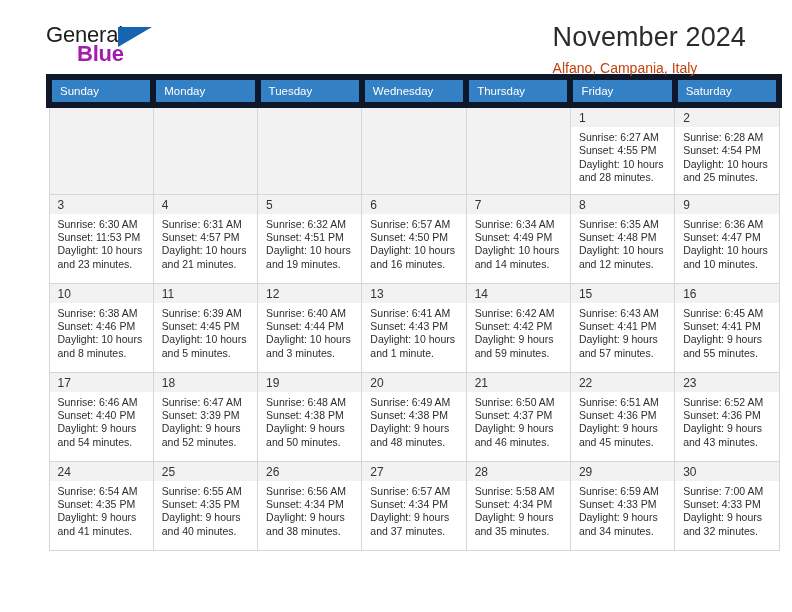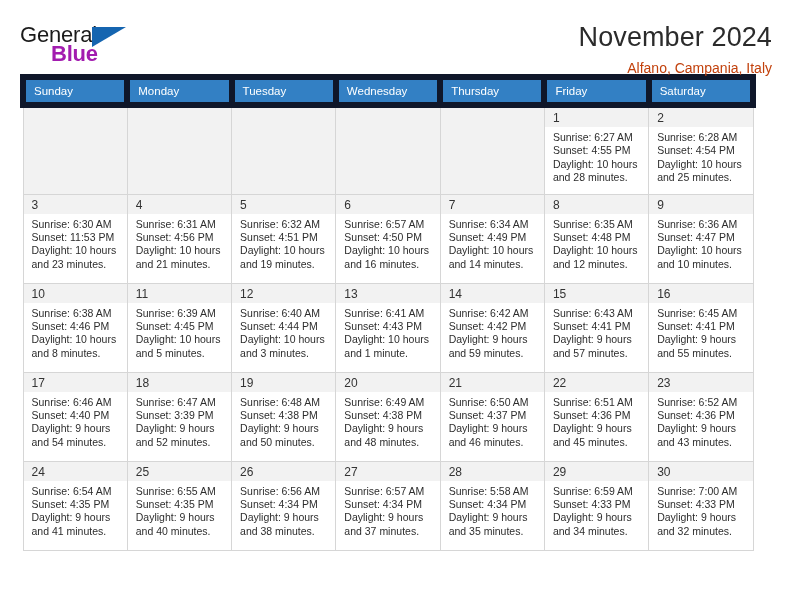--- a/index.html
+++ b/index.html
@@ -12,21 +12,21 @@
     background: #ffffff;
     font-family: "Liberation Sans", sans-serif;
     color: #222222;
     overflow: hidden;
   }
   .page {
     position: relative;
     width: 792px;
     height: 524px;
     box-sizing: border-box;
-    padding: 0 20px;
+    padding: 0 46px;
   }
 
   
   .header {
     display: flex;
     align-items: flex-start;
     justify-content: space-between;
     height: 72px;
     padding-top: 22px;
     box-sizing: border-box;
@@ -60,21 +60,21 @@
     position: absolute;
     left: 31px;
     top: 21px;
     font-size: 22px;
     letter-spacing: -0.2px;
     color: #a21caf;
     font-family: "Liberation Sans", sans-serif;
     font-weight: bold;
   }
   .title-block {
-    text-align: right;
+    text-align: left;
     padding-top: 0px;
   }
   .cal-title {
     font-size: 27px;
     font-weight: normal;
     color: #2b2b2b;
     line-height: 1.15;
     letter-spacing: 0.1px;
   }
   .cal-subtitle {
@@ -210,21 +210,21 @@
                 <div>Sunset: 11:53 PM</div>
                 <div class="daylight">Daylight: 10 hours and 23 minutes.</div>
               </div>
             </div>
           </td>
           <td>
             <div class="cell-inner">
               <span class="daynum">4</span>
               <div class="details">
                 <div>Sunrise: 6:31 AM</div>
-                <div>Sunset: 4:56 PM</div>
+                <div>Sunset: 4:57 PM</div>
                 <div class="daylight">Daylight: 10 hours and 21 minutes.</div>
               </div>
             </div>
           </td>
           <td>
             <div class="cell-inner">
               <span class="daynum">5</span>
               <div class="details">
                 <div>Sunrise: 6:32 AM</div>
                 <div>Sunset: 4:51 PM</div>

